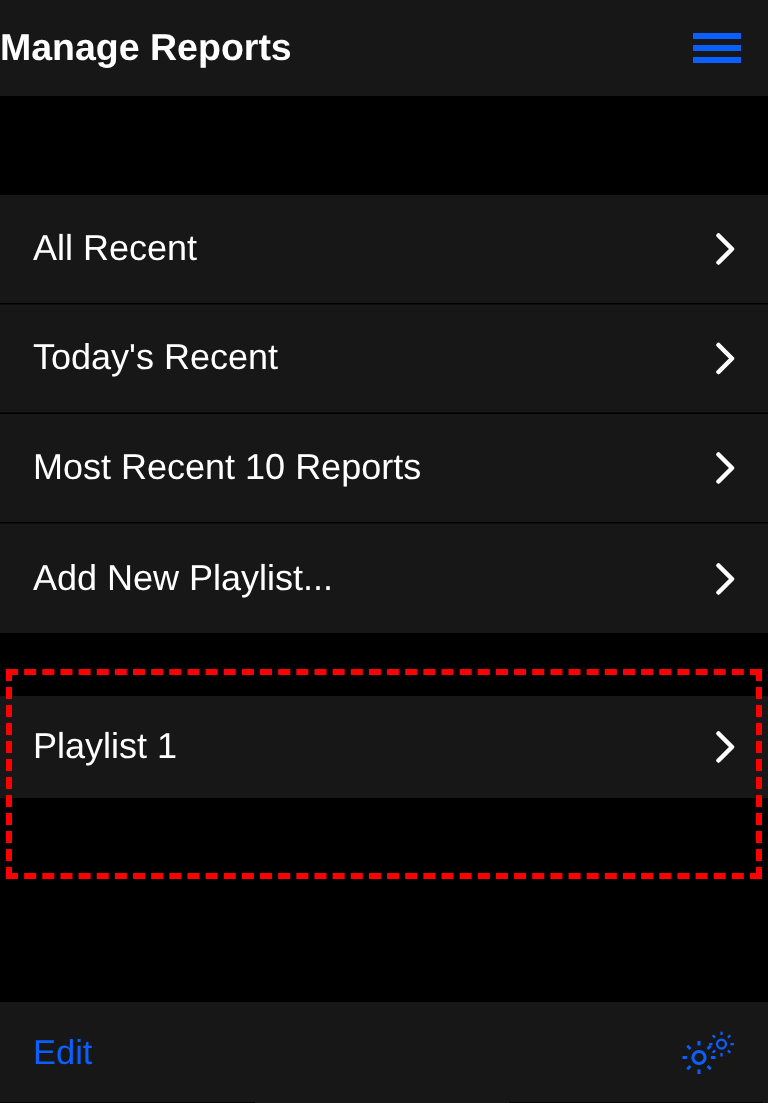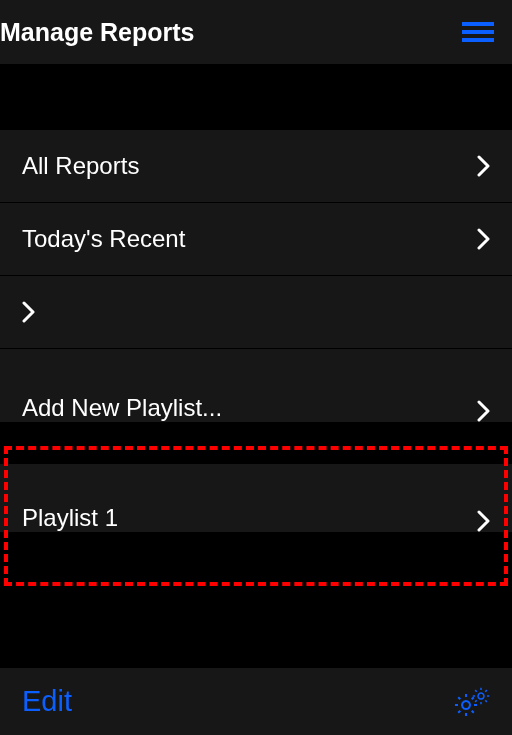--- a/index.html
+++ b/index.html
@@ -55,21 +55,20 @@
       background: #171717;
       display: flex;
       align-items: center;
       padding: 0 22px;
       border-bottom: 1px solid #000;
       position: relative;
       cursor: pointer;
     }
     .list-row:last-of-type {
       border-bottom: none;
-      align-items: flex-end;
     }
     .row-label {
       color: #fff;
       font-size: 24px;
       flex: 1;
     }
     .chevron {
       color: #fff;
       flex-shrink: 0;
     }
@@ -97,21 +96,21 @@
       width: 100%;
       height: 67px;
       background: #171717;
       display: flex;
       align-items: center;
       justify-content: space-between;
       padding: 0 22px;
     }
     .edit-btn {
       color: #0b5fff;
-      font-size: 29px;
+      font-size: 23px;
       cursor: pointer;
     }
     .settings-icon {
       cursor: pointer;
       position: relative;
       width: 36px;
       height: 30px;
     }
     .gear {
       position: absolute;
@@ -130,36 +129,37 @@
     <span></span>
     <span></span>
     <span></span>
   </div>
 </div>
 
 <div class="spacer-top"></div>
 
 <div class="section1">
   <div class="list-row">
-    <div class="row-label">All Reports</div>
+    <div class="row-label">All Recent</div>
     <div class="chevron">
       <svg width="13" height="22" viewBox="0 0 13 22" fill="none">
           <path d="M2 2 L11 11 L2 20" stroke="#ffffff" stroke-width="3" stroke-linecap="round" stroke-linejoin="round"></path>
         </svg>
     </div>
   </div>
   <div class="list-row">
     <div class="row-label">Today's Recent</div>
     <div class="chevron">
       <svg width="13" height="22" viewBox="0 0 13 22" fill="none">
           <path d="M2 2 L11 11 L2 20" stroke="#ffffff" stroke-width="3" stroke-linecap="round" stroke-linejoin="round"></path>
         </svg>
     </div>
   </div>
   <div class="list-row">
+    <div class="row-label">Most Recent 10 Reports</div>
     <div class="chevron">
       <svg width="13" height="22" viewBox="0 0 13 22" fill="none">
           <path d="M2 2 L11 11 L2 20" stroke="#ffffff" stroke-width="3" stroke-linecap="round" stroke-linejoin="round"></path>
         </svg>
     </div>
   </div>
   <div class="list-row">
     <div class="row-label">Add New Playlist...</div>
     <div class="chevron">
       <svg width="13" height="22" viewBox="0 0 13 22" fill="none">

